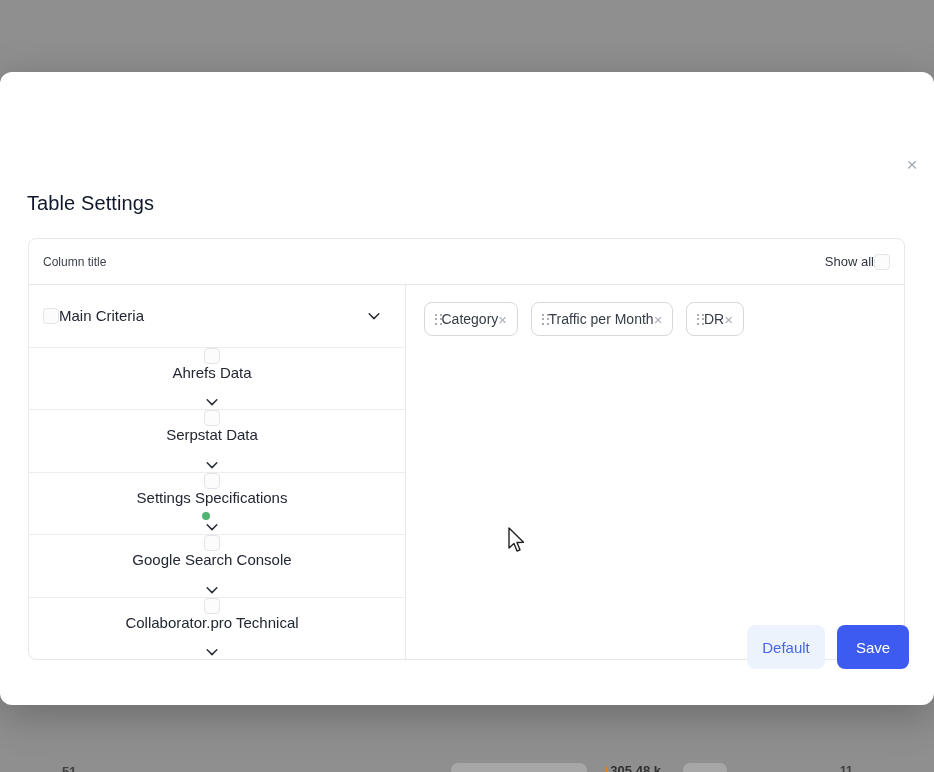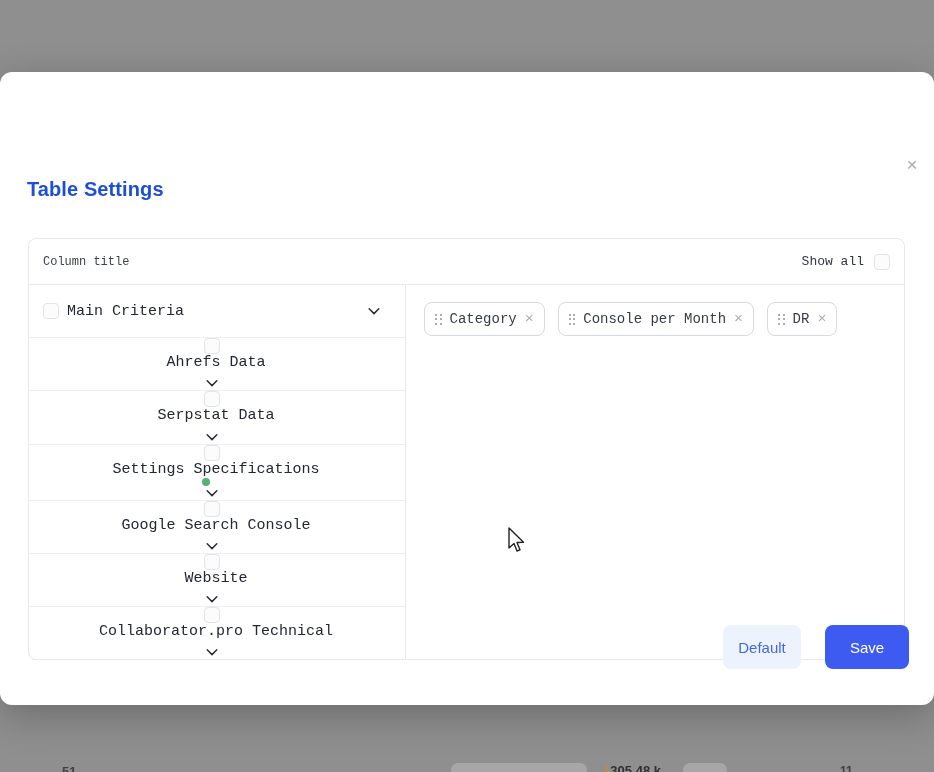--- a/index.html
+++ b/index.html
@@ -24,82 +24,82 @@
     position:absolute; left:0; top:72px; width:934px; height:633px;
     background:#ffffff; border-radius:12px;
     box-shadow:0 10px 40px rgba(0,0,0,0.25);
   }
   .modal-close {
     position:absolute; top:78px; right:8px; width:28px; height:28px;
     display:flex; align-items:center; justify-content:center;
     color:#a8adb5; font-size:19px; line-height:1; cursor:pointer; user-select:none;
   }
   .modal-title {
-    position:absolute; left:27px; top:106px;
-    font-size:20px; font-weight:700; color:#1d4ed8; letter-spacing:0.1px;
+    position:absolute; left:27px; top:120px;
+    font-size:20px; font-weight:400; color:#0f172a; letter-spacing:0.1px;
   }
 
   
   .panel {
     position:absolute; left:28px; top:166px; width:877px; height:422px;
     border:1px solid #e7e8ea; border-radius:8px; background:#fff;
-    display:flex; flex-direction:column; overflow:hidden;font-family:Liberation Mono, monospace;
+    display:flex; flex-direction:column; overflow:hidden;
   }
   .panel-header {
     height:46px; flex:0 0 46px; display:flex; align-items:center;
     padding:0 14px; border-bottom:1px solid #e7e8ea;
   }
   .panel-header .col-title { font-size:12px; color:#3d434d; }
   .panel-header .spacer, .row .spacer { flex:1; }
-  .showall { display:flex; align-items:center; gap:10px; }
+  .showall { display:flex; align-items:center; }
   .showall-label { font-size:13px; color:#2f3540; }
   .checkbox {
     width:16px; height:16px; border:1px solid #e3e4e8; border-radius:4px;
     background:#fcfcfd; flex:0 0 16px; cursor:pointer;
   }
   .panel-body { flex:1; display:flex; min-height:0; }
   .left-col {
     width:377px; flex:0 0 377px; border-right:1px solid #e7e8ea;
     display:flex; flex-direction:column;
   }
   .row {
     flex:1; display:flex; align-items:center;
     padding:0 24px 0 14px; cursor:pointer;
   }
   .row + .row { border-top:1px solid #ededee;flex-direction:column; }
-  .row-label { font-size:15px; color:#222733; margin-left:8px; white-space:nowrap; }
+  .row-label { font-size:15px; color:#222733; white-space:nowrap; }
   .green-dot {
     width:8px; height:8px; border-radius:50%; background:#52b374; margin-right:13px;
   }
   .chev { flex:0 0 14px; display:flex; align-items:center; }
 
   
   .right-col { flex:1; padding:17px 18px; }
   .chips { display:flex; gap:13px; flex-wrap:wrap; }
   .chip {
     height:32px; display:inline-flex; align-items:center;
     border:1px solid #d6d9dd; border-radius:8px; background:#fff;
-    padding:16px 10px; gap:8px;
+    padding:16px 10px; 
   }
   .drag-dots {
     display:grid; grid-template-columns:2px 2px; grid-template-rows:2px 2px 2px;
     gap:2.5px; cursor:grab;
   }
   .drag-dots i { width:2px; height:2px; border-radius:50%; background:#8e939b; }
   .chip-label { font-size:14px; color:#363c46; white-space:nowrap; }
   .chip-x { font-size:15px; line-height:1; color:#a9aeb6; cursor:pointer; user-select:none; }
 
   
-  .footer { position:absolute; right:25px; top:553px; display:flex; gap:24px; }
+  .footer { position:absolute; right:25px; top:553px; display:flex; gap:12px; }
   .btn {
     height:44px; border:none; border-radius:8px; font-size:15px;
     font-family:"Liberation Sans", sans-serif; cursor:pointer;
   }
   .btn-default { width:78px; background:#edf3fc; color:#4667e0; }
-  .btn-save   { width:84px; background:#3d5af1; color:#ffffff; }
+  .btn-save   { width:72px; background:#3d5af1; color:#ffffff; }
 
   
   .cursor { position:absolute; left:506px; top:526px; pointer-events:none; }
 </style>
 </head>
 <body>
 
 <div class="bg-strip">
   <span class="bg-text" style="left:55px;">51</span>
   <span class="bg-pill" style="left:444px; width:136px;"></span>
@@ -174,30 +174,20 @@
           <span class="checkbox"></span>
           <span class="row-label">Google Search Console</span>
           <span class="spacer"></span>
           <span class="chev">
               <svg width="14" height="14" viewBox="0 0 14 14">
                 <path d="M2.2 4.8 L7 9.6 L11.8 4.8" fill="none" stroke="#2b2f36" stroke-width="1.5" stroke-linecap="round" stroke-linejoin="round"></path>
               </svg>
             </span>
         </div>
 
-        <div class="row">
-          <span class="checkbox"></span>
-          <span class="row-label">Website</span>
-          <span class="spacer"></span>
-          <span class="chev">
-              <svg width="14" height="14" viewBox="0 0 14 14">
-                <path d="M2.2 4.8 L7 9.6 L11.8 4.8" fill="none" stroke="#2b2f36" stroke-width="1.5" stroke-linecap="round" stroke-linejoin="round"></path>
-              </svg>
-            </span>
-        </div>
 
         <div class="row">
           <span class="checkbox"></span>
           <span class="row-label">Collaborator.pro Technical</span>
           <span class="spacer"></span>
           <span class="chev">
               <svg width="14" height="14" viewBox="0 0 14 14">
                 <path d="M2.2 4.8 L7 9.6 L11.8 4.8" fill="none" stroke="#2b2f36" stroke-width="1.5" stroke-linecap="round" stroke-linejoin="round"></path>
               </svg>
             </span>
@@ -221,21 +211,21 @@
           </span>
           <span class="chip">
             <span class="drag-dots">
                 <i></i>
                 <i></i>
                 <i></i>
                 <i></i>
                 <i></i>
                 <i></i>
               </span>
-            <span class="chip-label">Console per Month</span>
+            <span class="chip-label">Traffic per Month</span>
             <span class="chip-x">×</span>
           </span>
           <span class="chip">
             <span class="drag-dots">
                 <i></i>
                 <i></i>
                 <i></i>
                 <i></i>
                 <i></i>
                 <i></i>

